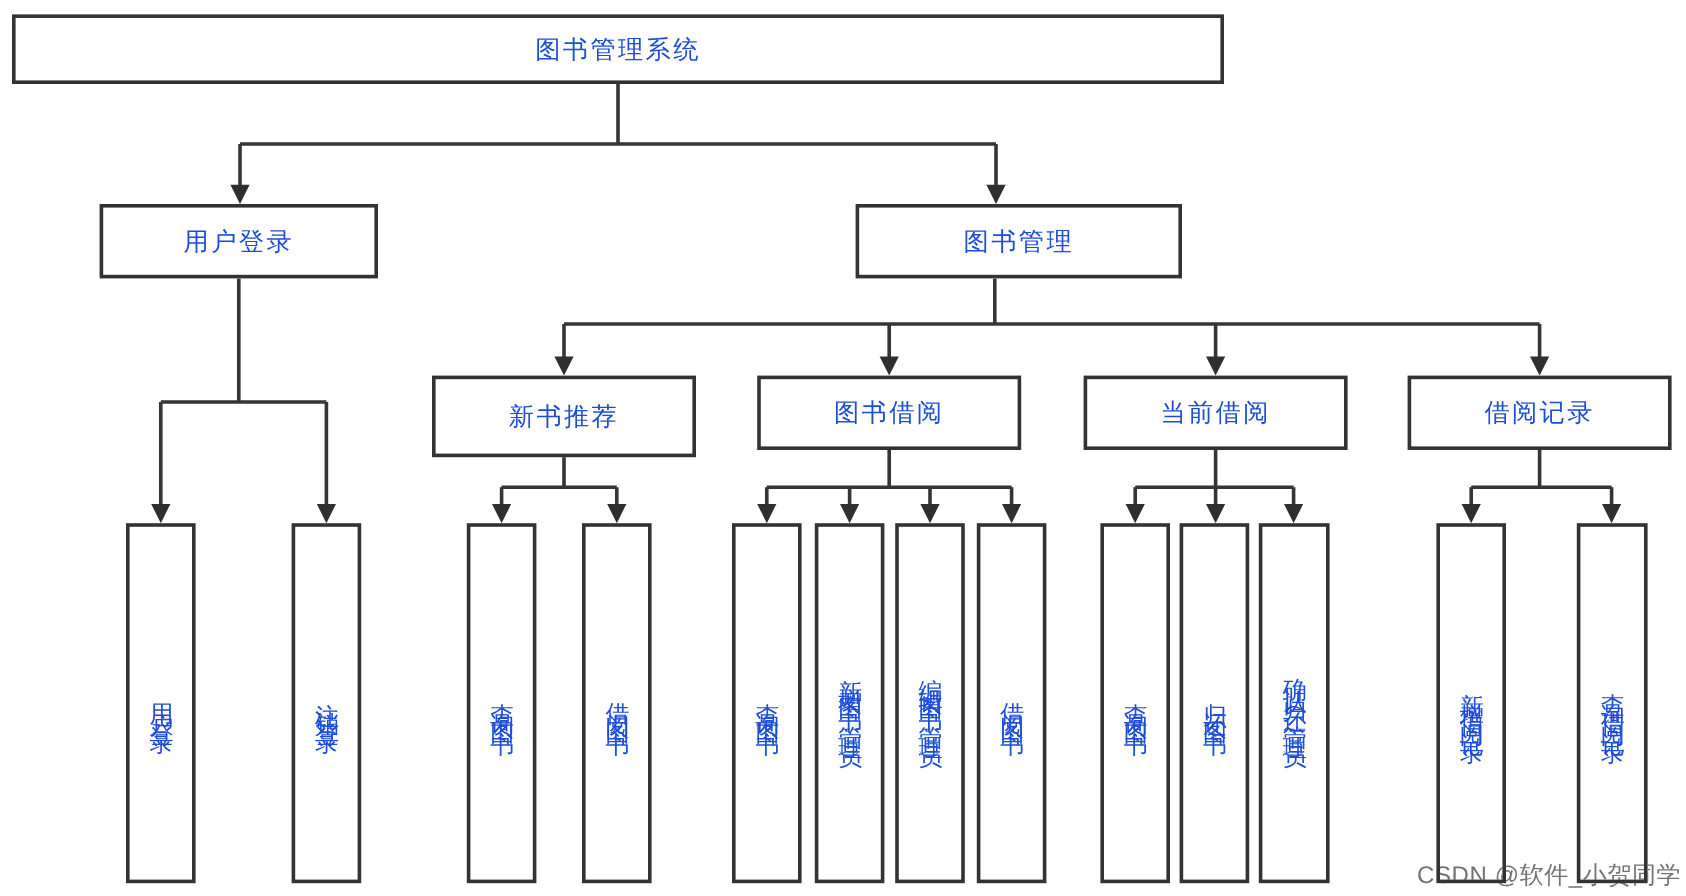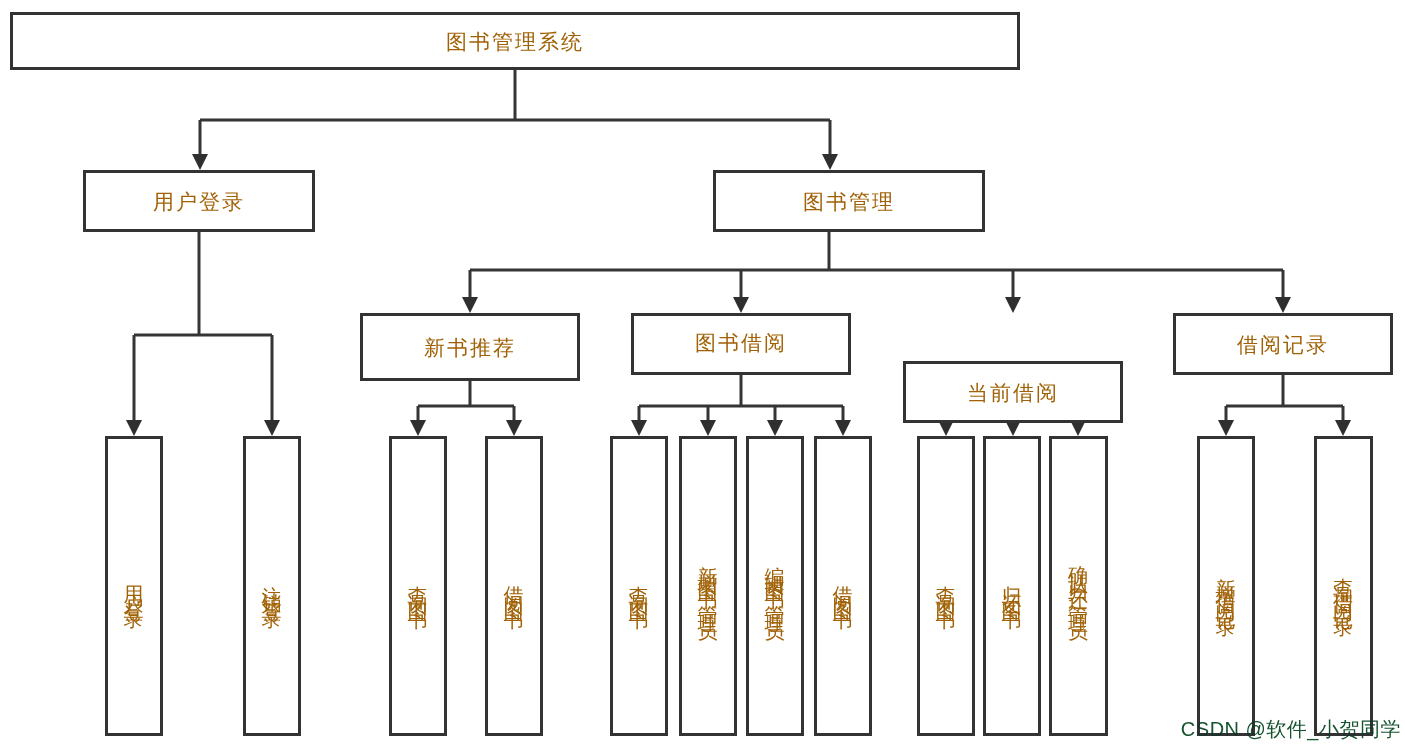--- a/index.html
+++ b/index.html
@@ -26,21 +26,21 @@
     stroke-width: 3;
   }
   .connectors polygon {
     fill: #2f2f2f;
   }
   .node {
     position: absolute;
     box-sizing: border-box;
     background: #ffffff;
     border: 3px solid #333333;
-    color: #a16207;
+    color: #1d4ed8;
     display: flex;
     align-items: center;
     justify-content: center;
     z-index: 1;
     text-align: left;
   }
   .h-node {
     font-size: 21px;
     letter-spacing: 2px;
     line-height: 1;
@@ -49,22 +49,22 @@
     writing-mode: vertical-rl;
     font-size: 20px;
     letter-spacing: 8px;
     line-height: 1;
   }
   
   .n-root   { left: 10px;   top: 12px;  width: 1010px; height: 58px; }
   .n-login  { left: 83px;   top: 170px; width: 232px;  height: 62px; }
   .n-mgmt   { left: 713px;  top: 170px; width: 272px;  height: 62px; }
   .n-l3a    { left: 360px;  top: 313px; width: 220px;  height: 68px; }
-  .n-l3b    { left: 631px;  top: 313px; width: 220px;  height: 62px; font-family: Liberation Mono, monospace; }
-  .n-l3c    { left: 903px;  top: 313px; width: 220px;  height: 62px; margin-top: 48px; }
+  .n-l3b    { left: 631px;  top: 313px; width: 220px;  height: 62px; }
+  .n-l3c    { left: 903px;  top: 313px; width: 220px;  height: 62px; }
   .n-l3d    { left: 1173px; top: 313px; width: 220px;  height: 62px; }
   .leaf     { top: 436px; height: 300px; width: 58px; }
   .v-1  { left: 105px; }
   .v-2  { left: 243px; }
   .v-3  { left: 389px; }
   .v-4  { left: 485px; }
   .v-5  { left: 610px; }
   .v-6  { left: 679px; }
   .v-7  { left: 746px; }
   .v-8  { left: 814px; }
@@ -72,21 +72,21 @@
   .v-10 { left: 983px; }
   .v-11 { left: 1049px; width: 59px; }
   .v-12 { left: 1197px; }
   .v-13 { left: 1314px; width: 59px; }
   .watermark {
     position: absolute;
     right: 4px;
     top: 716px;
     font-size: 20px;
     letter-spacing: 0.5px;
-    color: #14532d;
+    color: #737373;
     z-index: 5;
     mix-blend-mode: darken;
     white-space: nowrap;
   }
 </style>
 </head>
 <body>
 
 <div class="canvas">
 

